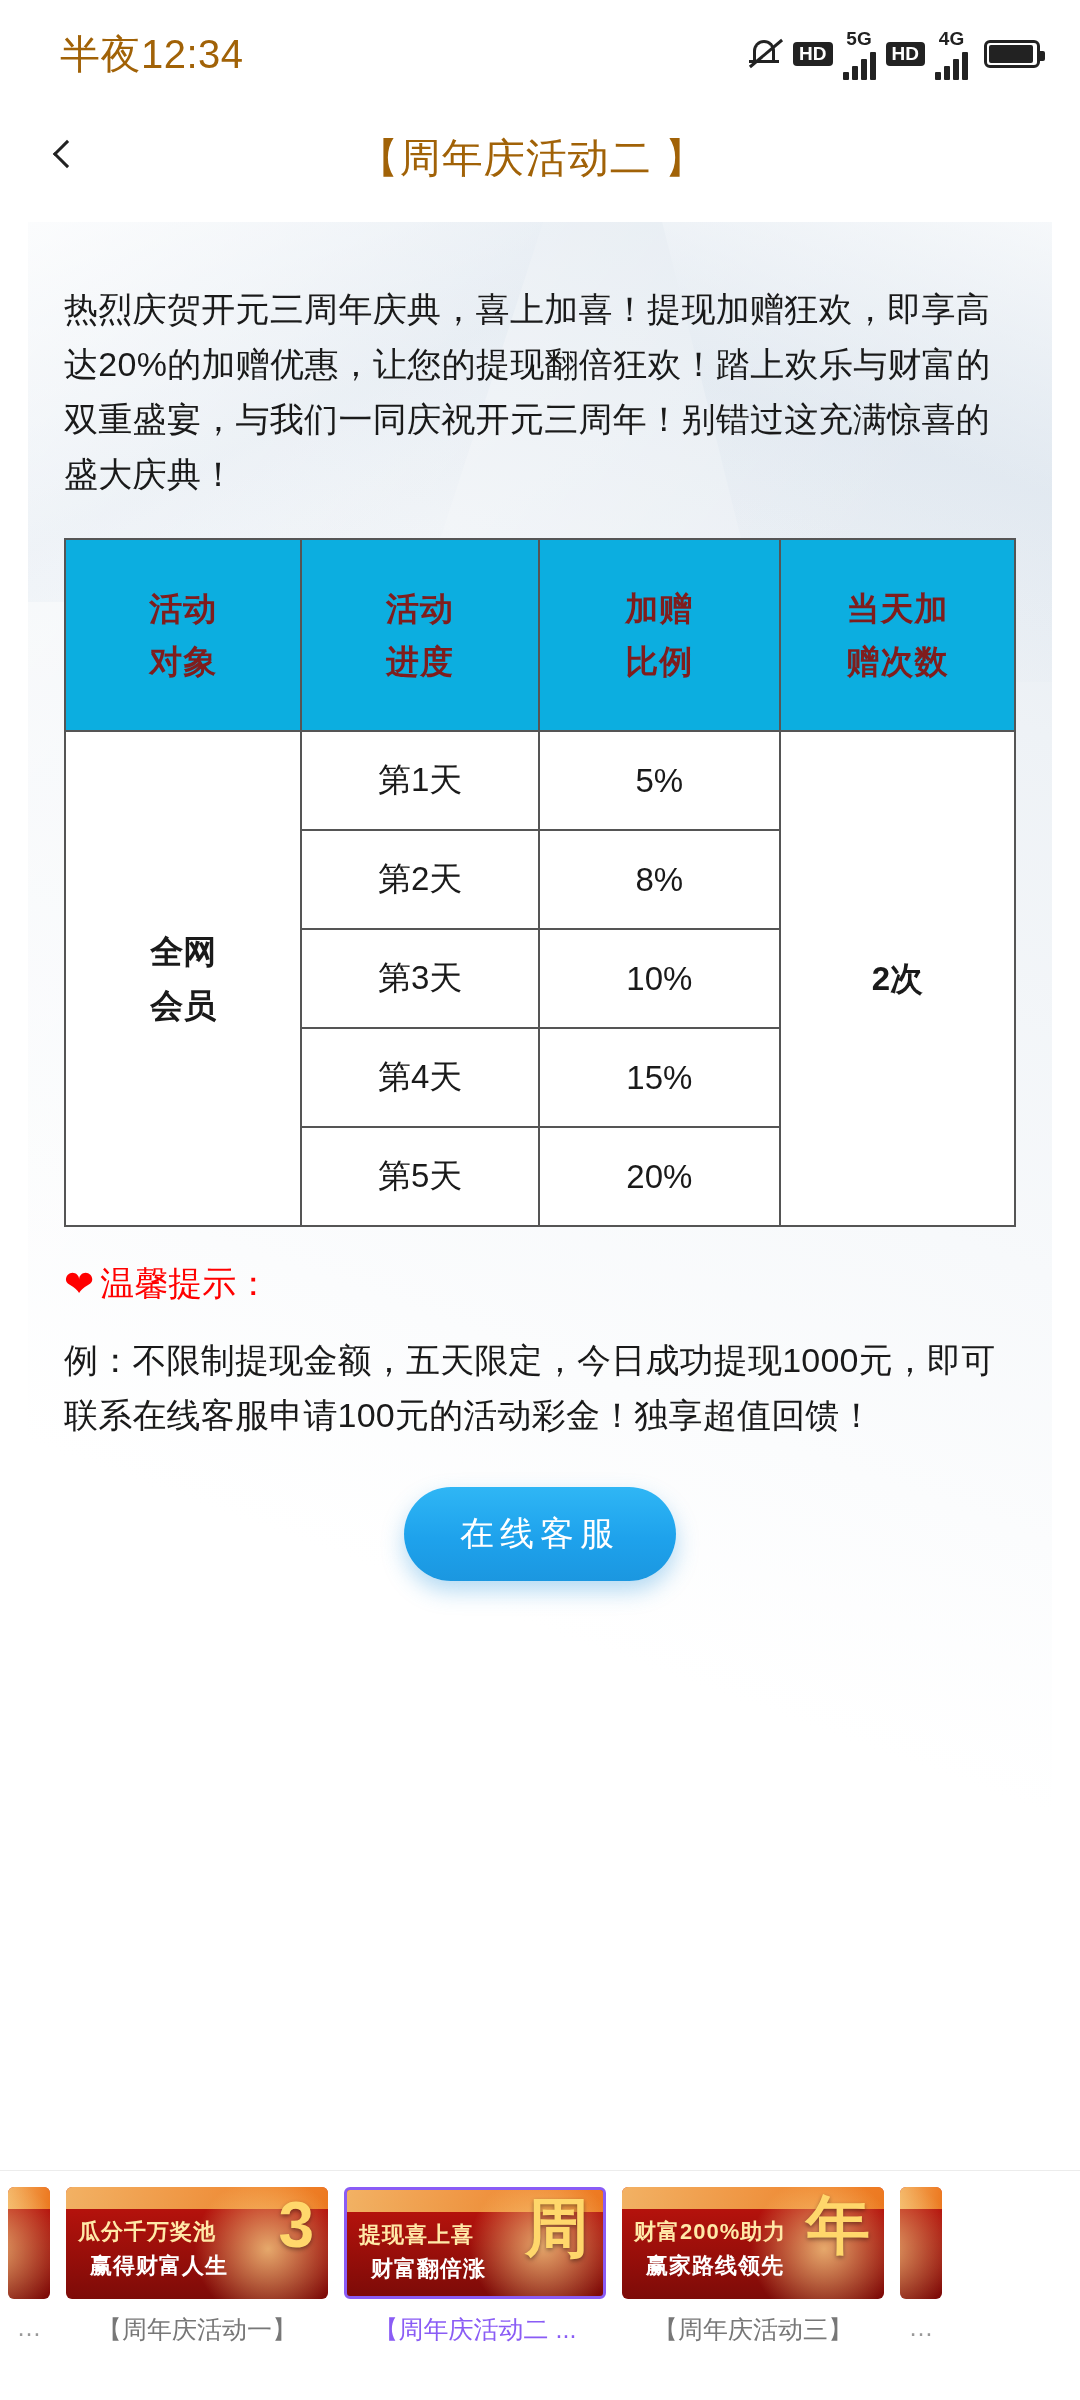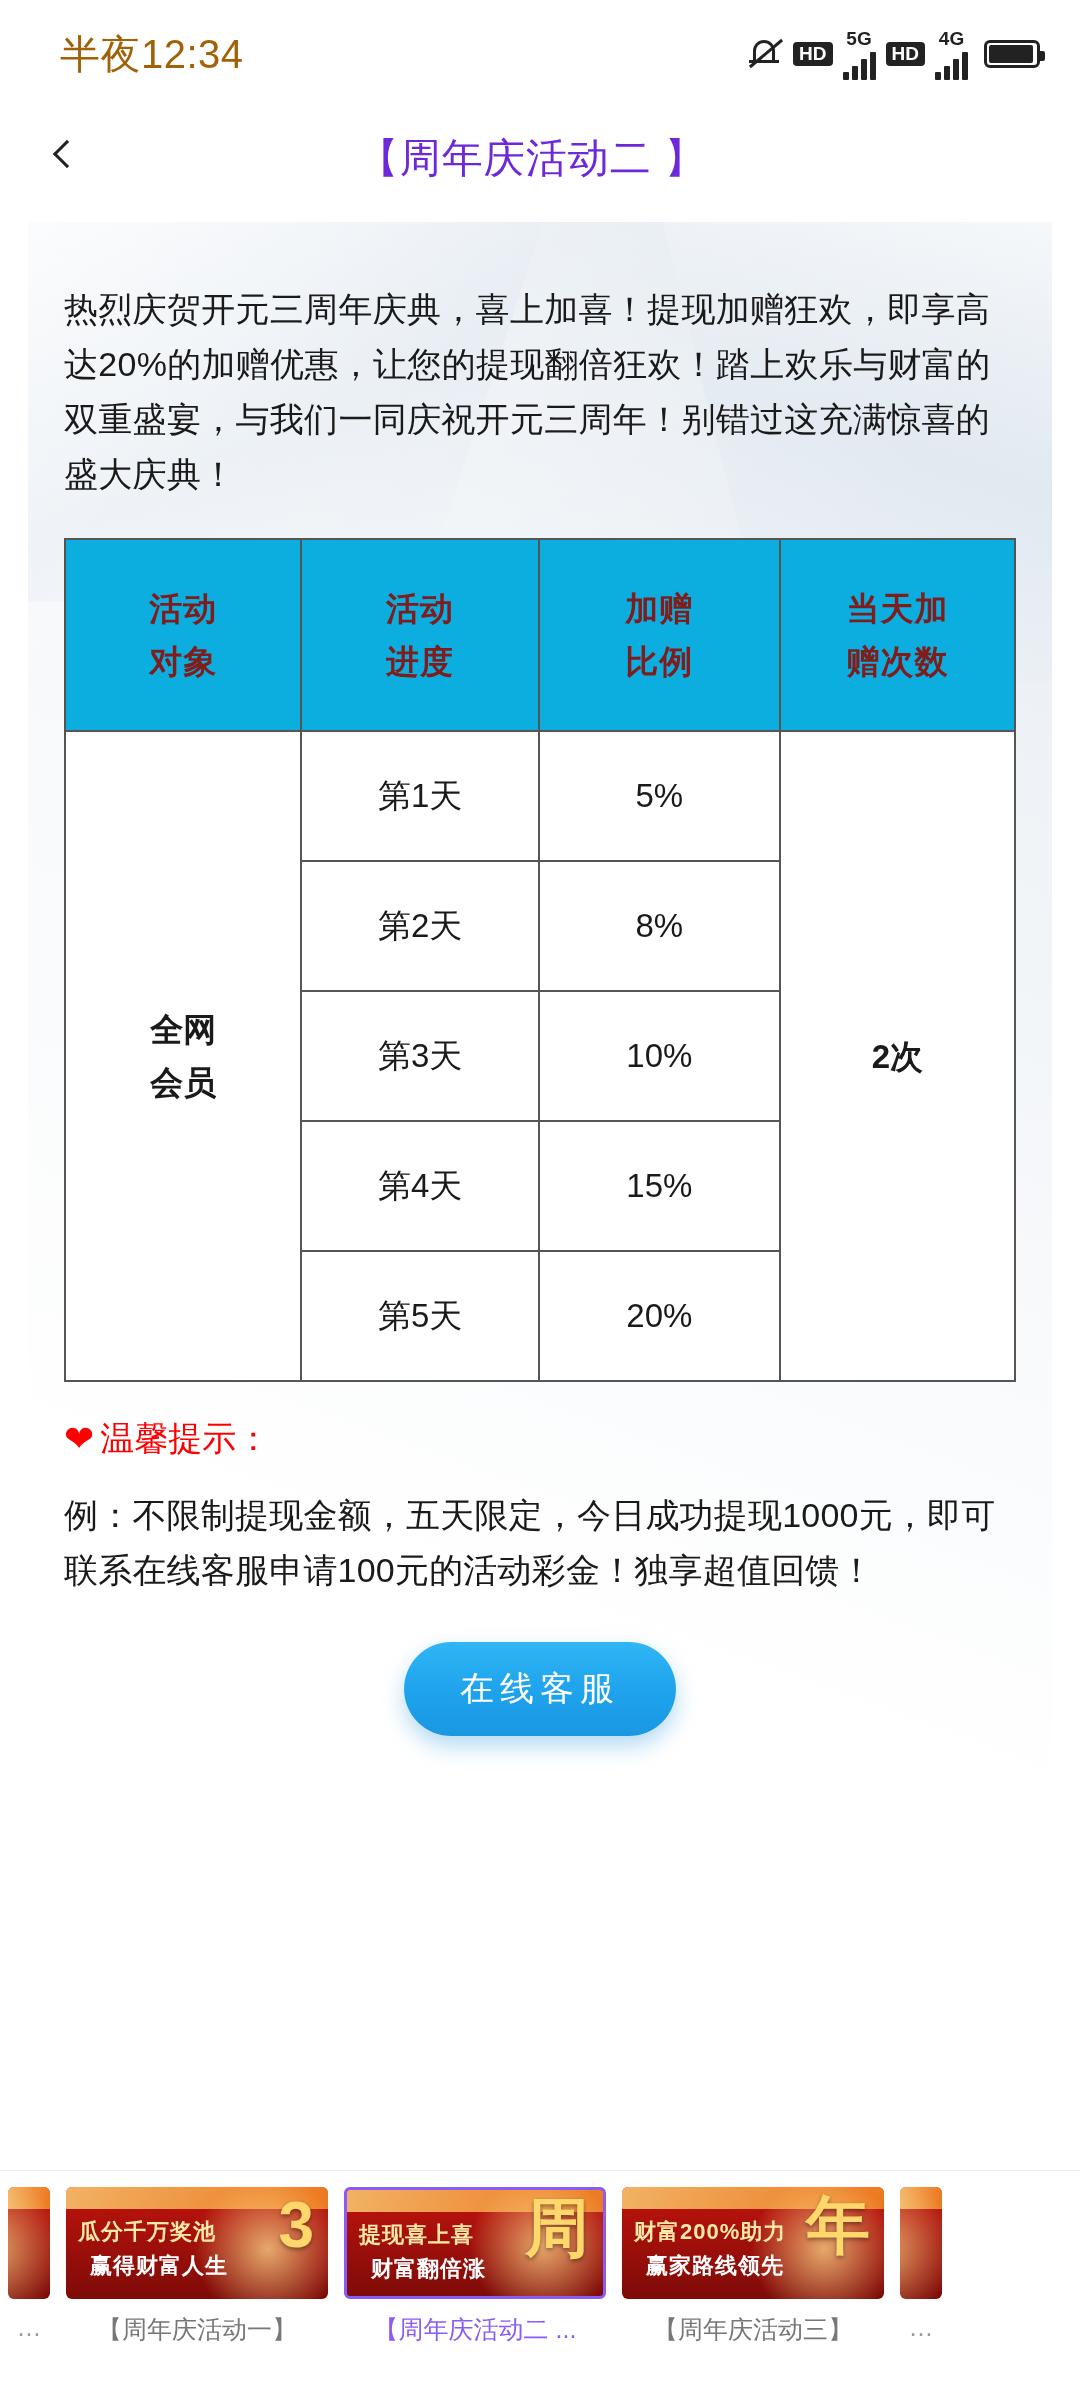--- a/index.html
+++ b/index.html
@@ -80,21 +80,21 @@
     cursor: pointer;
   }
   .chev {
     width: 20px; height: 20px;
     border-left: 3px solid #222; border-bottom: 3px solid #222;
     transform: rotate(45deg);
     margin-left: 6px;
   }
   .page-title {
     position: absolute; left: 0; right: 16px; text-align: center;
-    font-size: 41px; color: #6d28d9; letter-spacing: 1px; margin-top: 9px;
+    font-size: 41px; color: #a16207; letter-spacing: 1px; margin-top: 9px;
   }
 
   
   .content-wrap {
     padding: 22px 28px 0 28px;
     height: 2400px;
   }
   .promo-card {
     position: relative;
     width: 1024px;
@@ -144,21 +144,21 @@
     color: #7f1d1d;
     font-size: 33px;
     font-weight: bold;
     height: 192px;
     line-height: 1.62;
     letter-spacing: 1px;
   }
   table.promo-table td {
     font-size: 33px;
     color: #1a1a1a;
-    height: 130px;
+    height: 99px;
   }
   td.red-cell { color: #ff0000; font-weight: bold; line-height: 1.62; }
   col.c1 { width: 206px; } col.c2 { width: 207px; }
   col.c3 { width: 210px; } col.c4 { width: 205px; }
 
   
   .tips-title {
     margin-top: 34px;
     font-size: 34px;
     color: #ff0000;

